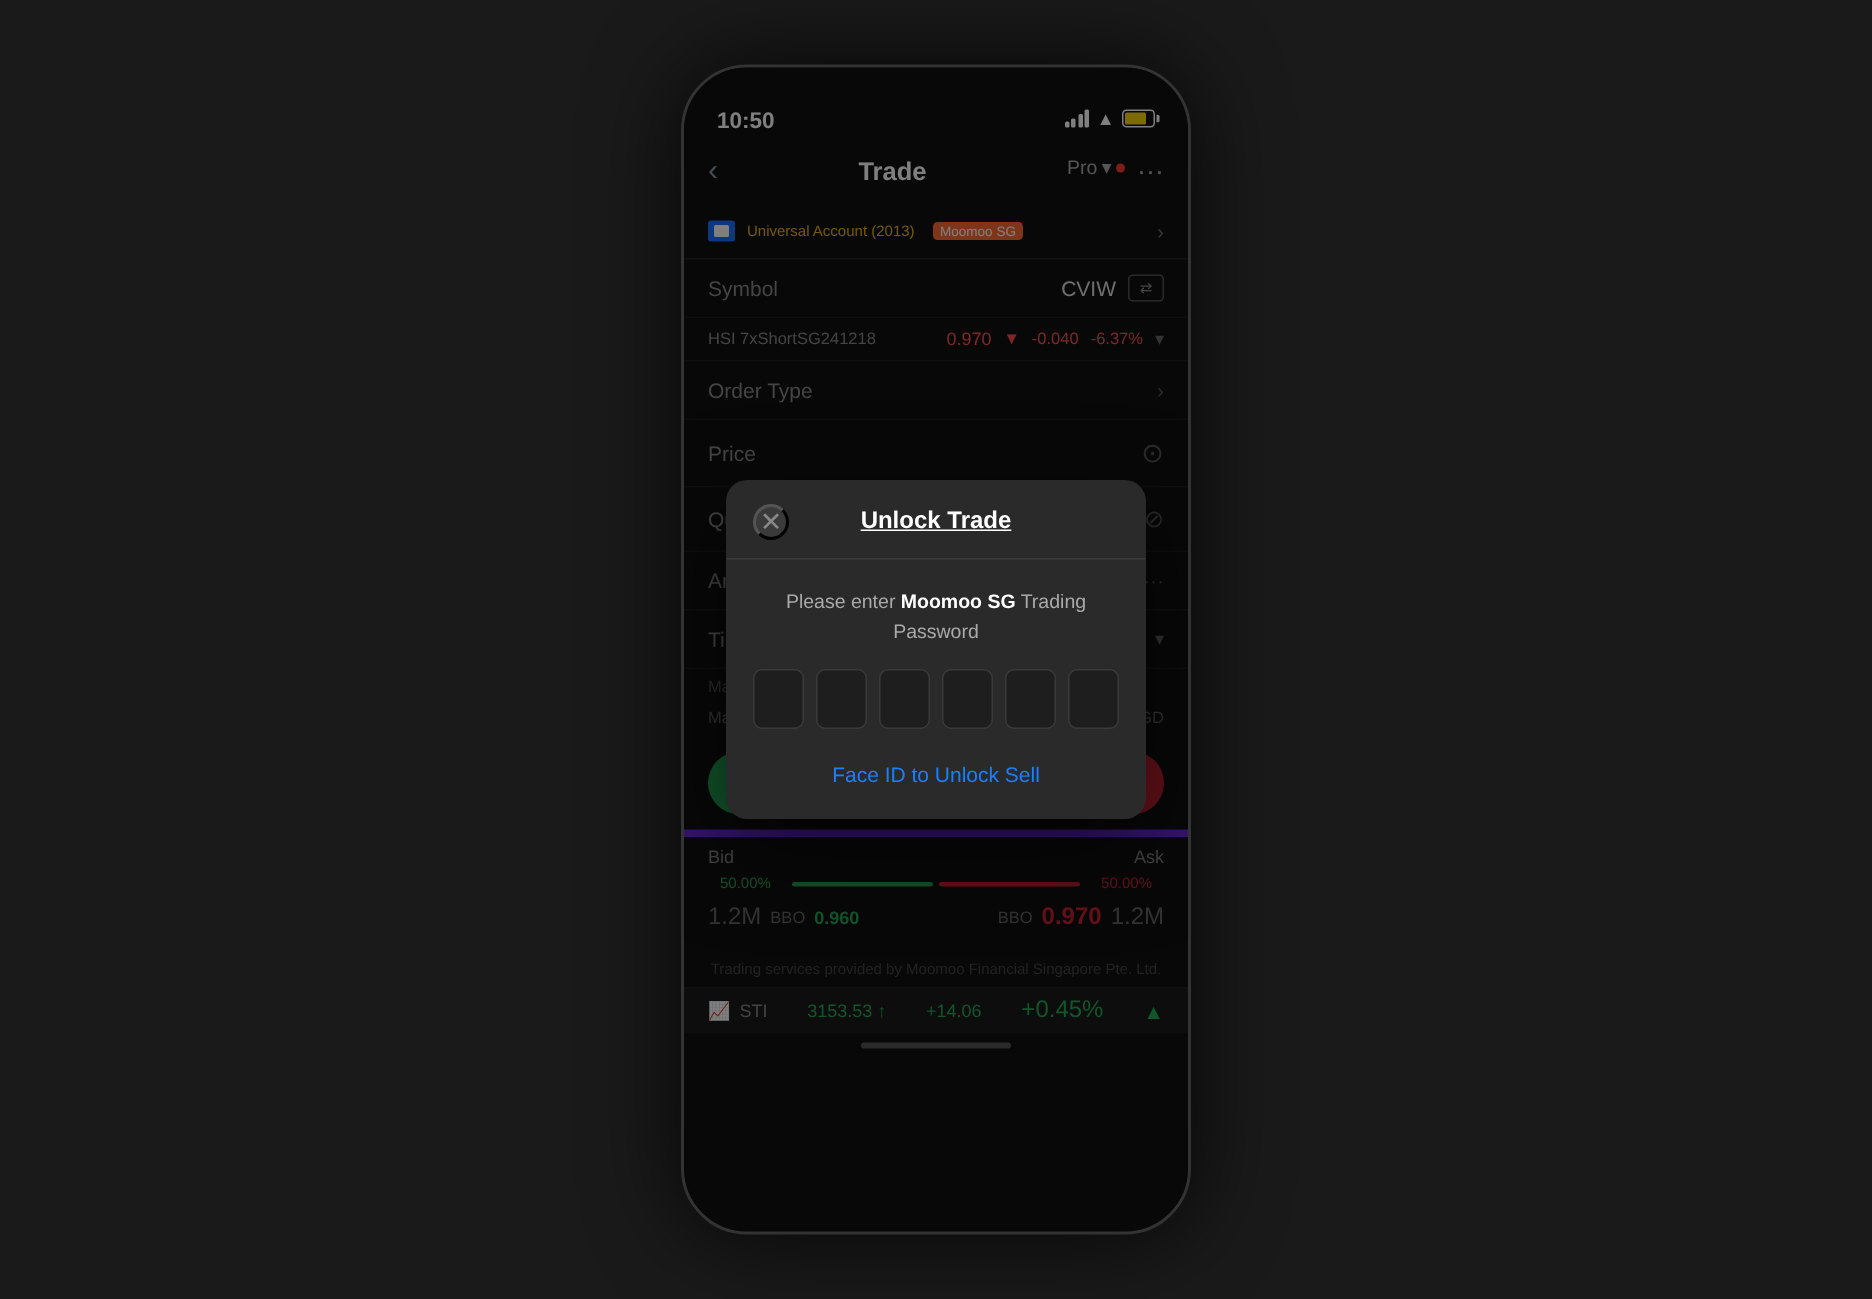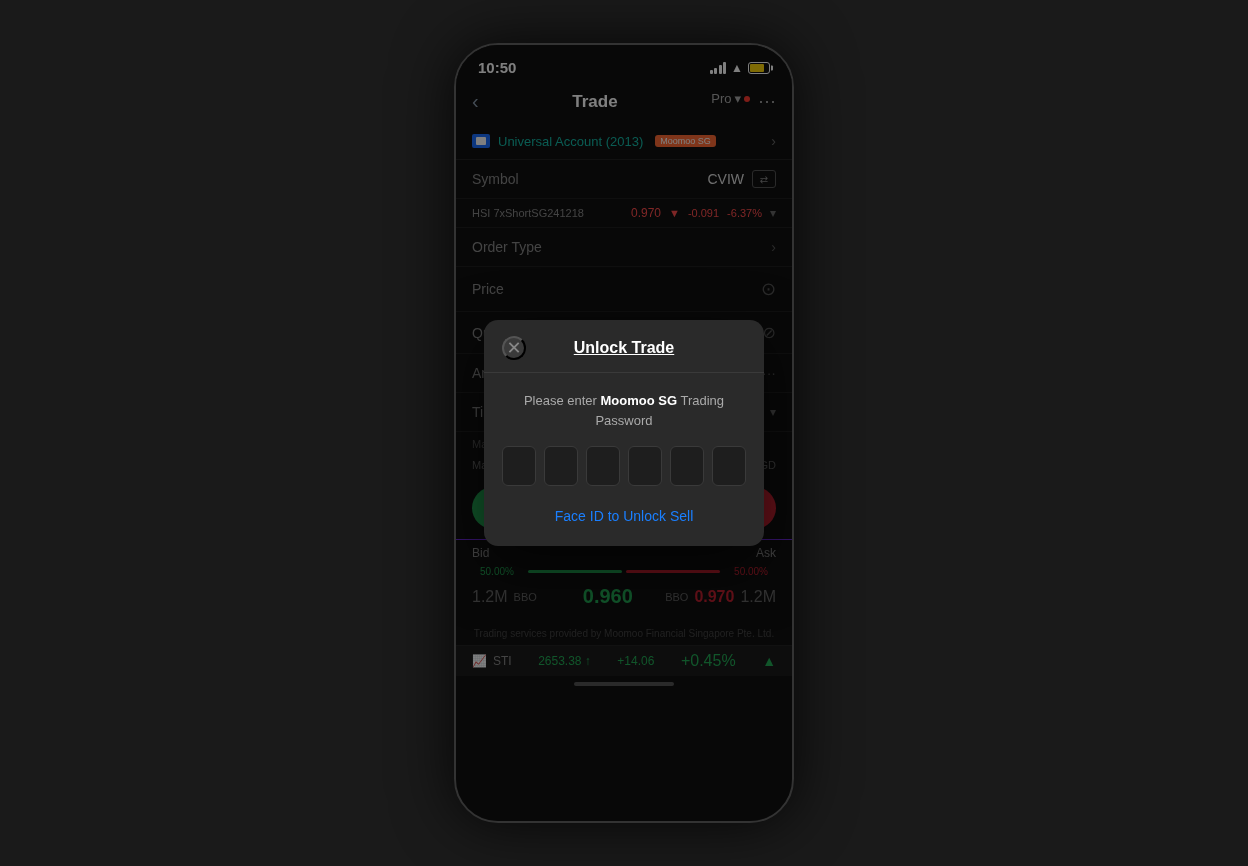--- a/index.html
+++ b/index.html
@@ -17,22 +17,22 @@
       background: #111111;
       border-radius: 44px;
       overflow: hidden;
       position: relative;
       border: 2px solid #333;
       box-shadow: 0 0 60px rgba(0,0,0,0.8);
     }
     .status-bar {
       display: flex;
       justify-content: space-between;
-      align-items: center;
-      padding: 14px 22px 8px;
+      align-items: flex-start;
+      padding: 27px 22px 8px;
       background: #111111;
     }
     .status-time {
       font-size: 15px;
       font-weight: 600;
       color: #fff;
     }
     .status-icons {
       display: flex;
       align-items: center;
@@ -144,22 +144,22 @@
       align-items: center;
       justify-content: center;
     }
     .account-icon-inner {
       width: 10px;
       height: 8px;
       background: #fff;
       border-radius: 1px;
     }
     .account-name {
-      color: #14b8a6;
-      font-size: 13px;
+      color: #eab308;
+      font-size: 10px;
     }
     .account-badge {
       background: #ff6b35;
       color: #fff;
       font-size: 9px;
       padding: 1px 5px;
       border-radius: 3px;
       margin-left: 4px;
     }
     .account-arrow {
@@ -325,21 +325,21 @@
       justify-content: center;
       color: #888;
       font-size: 14px;
     }
     .bid-ask-header {
       display: flex;
       justify-content: space-between;
       padding: 6px 16px;
       font-size: 12px;
       color: #888;
-      border-top: 1px solid #6d28d9;
+      border-top: 5px solid #6d28d9;
     }
     .bid-bar-row {
       display: flex;
       align-items: center;
       padding: 0 24px;
       gap: 4px;
     }
     .bid-pct {
       color: #22aa55;
       font-size: 10px;
@@ -374,23 +374,22 @@
       display: flex;
       align-items: center;
       gap: 6px;
     }
     .bbo-label {
       color: #666;
       font-size: 11px;
     }
     .bbo-value-green {
       color: #22aa55;
-      font-size: 20px;
+      font-size: 12px;
       font-weight: 600;
-      margin-left: 40px;
     }
     .bbo-value-red {
       color: #cc2233;
       font-size: 16px;
       font-weight: 600;
     }
     .bbo-vol {
       color: #666;
       font-size: 16px;
     }
@@ -586,21 +585,21 @@
         <span style="color:#888;font-size:10px;">⇄</span>
       </div>
     </div>
   </div>
 
   <div class="hsi-row">
     <span class="hsi-name">HSI 7xShortSG241218</span>
     <div class="hsi-prices">
       <span class="hsi-price">0.970</span>
       <span style="color:#ff4d4d;font-size:11px;">▼</span>
-      <span class="hsi-change">-0.091</span>
+      <span class="hsi-change">-0.040</span>
       <span class="hsi-pct">-6.37%</span>
       <span class="arrow-down">▾</span>
     </div>
   </div>
 
   <div class="field-row">
     <span class="field-label">Order Type</span>
     <div class="field-right">
       <span class="field-arrow">›</span>
     </div>
@@ -687,21 +686,21 @@
   <div class="footer-text">
     <span>Trading services provided by Moomoo Financial Singapore Pte. Ltd.</span>
   </div>
 
   <div class="bottom-bar">
     <div class="sti-left">
       <span class="sti-icon">📈</span>
       <span class="sti-name">STI</span>
     </div>
     <span class="sti-price">
-      <span>2653.38</span> ↑
+      <span>3153.53</span> ↑
     </span>
     <span class="sti-change">+14.06</span>
     <span class="sti-pct">+0.45%</span>
     <span class="sti-arrow">▲</span>
   </div>
 
   <div class="home-indicator">
     <div class="home-bar"></div>
   </div>
 

